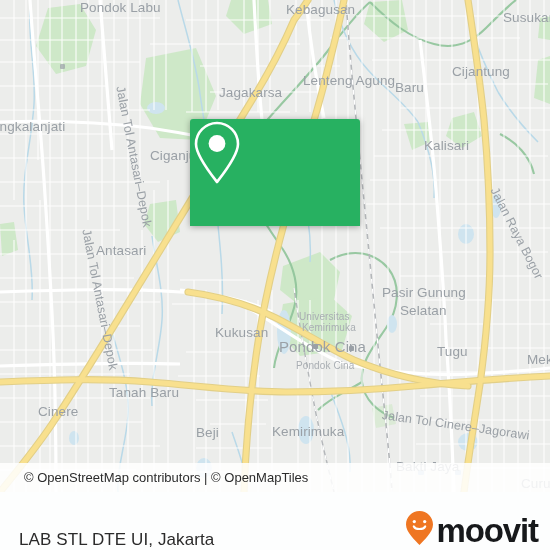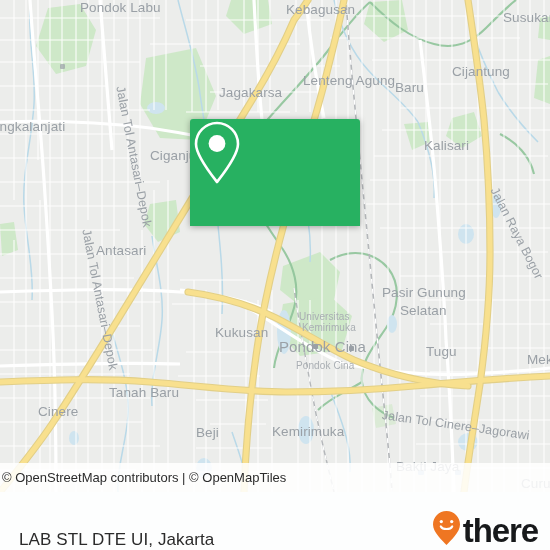--- a/index.html
+++ b/index.html
@@ -84,21 +84,21 @@
   #attrib-bar {
     position: absolute;
     left: 0; top: 463px;
     width: 550px; height: 29px;
     background: rgba(255,255,255,.86);
     display: flex; align-items: center;
   }
   #attrib-text {
     font-size: 13px;
     color: #2b2b2b;
-    padding-left: 2px;
+    padding-left: 24px;
     letter-spacing: 0;
   }
 
   
   #footer {
     position: absolute;
     left: 0; top: 492px;
     width: 550px; height: 58px;
     background: rgba(255,255,255,.90);
     display: flex; align-items: flex-end; justify-content: space-between;
@@ -306,21 +306,21 @@
         <div class="maplabel lbl-city" style="left: 395px; top: 80px;">Baru</div>
         <div class="maplabel lbl-city" style="left: 452px; top: 64px;">Cijantung</div>
         <div class="maplabel lbl-city" style="left: -8px; top: 119px;">angkalanjati</div>
         <div class="maplabel lbl-city" style="left: 150px; top: 148px;">Ciganjur</div>
         <div class="maplabel lbl-city" style="left: 424px; top: 138px;">Kalisari</div>
         <div class="maplabel lbl-city" style="left: 96px; top: 243px;">Antasari</div>
         <div class="maplabel lbl-city" style="left: 382px; top: 285px;">Pasir Gunung</div>
         <div class="maplabel lbl-city" style="left: 400px; top: 303px;">Selatan</div>
         <div class="maplabel lbl-city" style="left: 215px; top: 325px;">Kukusan</div>
         <div class="maplabel lbl-city-lg" style="left: 279px; top: 338px;">Pondok Cina</div>
-        <div class="maplabel lbl-city" style="left: 426px; top: 344px;">Tugu</div>
+        <div class="maplabel lbl-city" style="left: 437px; top: 344px;">Tugu</div>
         <div class="maplabel lbl-city" style="left: 527px; top: 352px;">Mek</div>
         <div class="maplabel lbl-city" style="left: 109px; top: 385px;">Tanah Baru</div>
         <div class="maplabel lbl-city" style="left: 38px; top: 404px;">Cinere</div>
         <div class="maplabel lbl-city" style="left: 196px; top: 425px;">Beji</div>
         <div class="maplabel lbl-city" style="left: 272px; top: 424px;">Kemirimuka</div>
         <div class="maplabel lbl-city" style="left: 396px; top: 459px;">Bakti Jaya</div>
         <div class="maplabel lbl-city" style="left: 521px; top: 476px;">Curug</div>
       </div>
     <div id="poi-labels">
         <div class="maplabel lbl-poi" style="left: 299px; top: 311px;">Universitas</div>
@@ -356,17 +356,17 @@
     <span id="brand">
       <span>
         <svg width="29" height="36" viewBox="0 0 29 36">
           <path d="M14.5 1 C7.0 1 1 7.0 1 14.5 C1 22.5 10.5 30.5 14.5 35
                    C18.5 30.5 28 22.5 28 14.5 C28 7.0 22.0 1 14.5 1 Z" fill="#ef7622"></path>
           <circle cx="9.3" cy="11.6" r="1.65" fill="#ffffff"></circle>
           <circle cx="19.7" cy="11.6" r="1.65" fill="#ffffff"></circle>
           <path d="M8.8 16.4 C10.6 19.9 18.4 19.9 20.2 16.4" stroke="#ffffff" stroke-width="2.1" fill="none" stroke-linecap="round"></path>
         </svg>
       </span>
-      <span id="brand-name">there</span>
+      <span id="brand-name">moovit</span>
     </span>
   </div>
 
 </div>
 
 </body></html>

